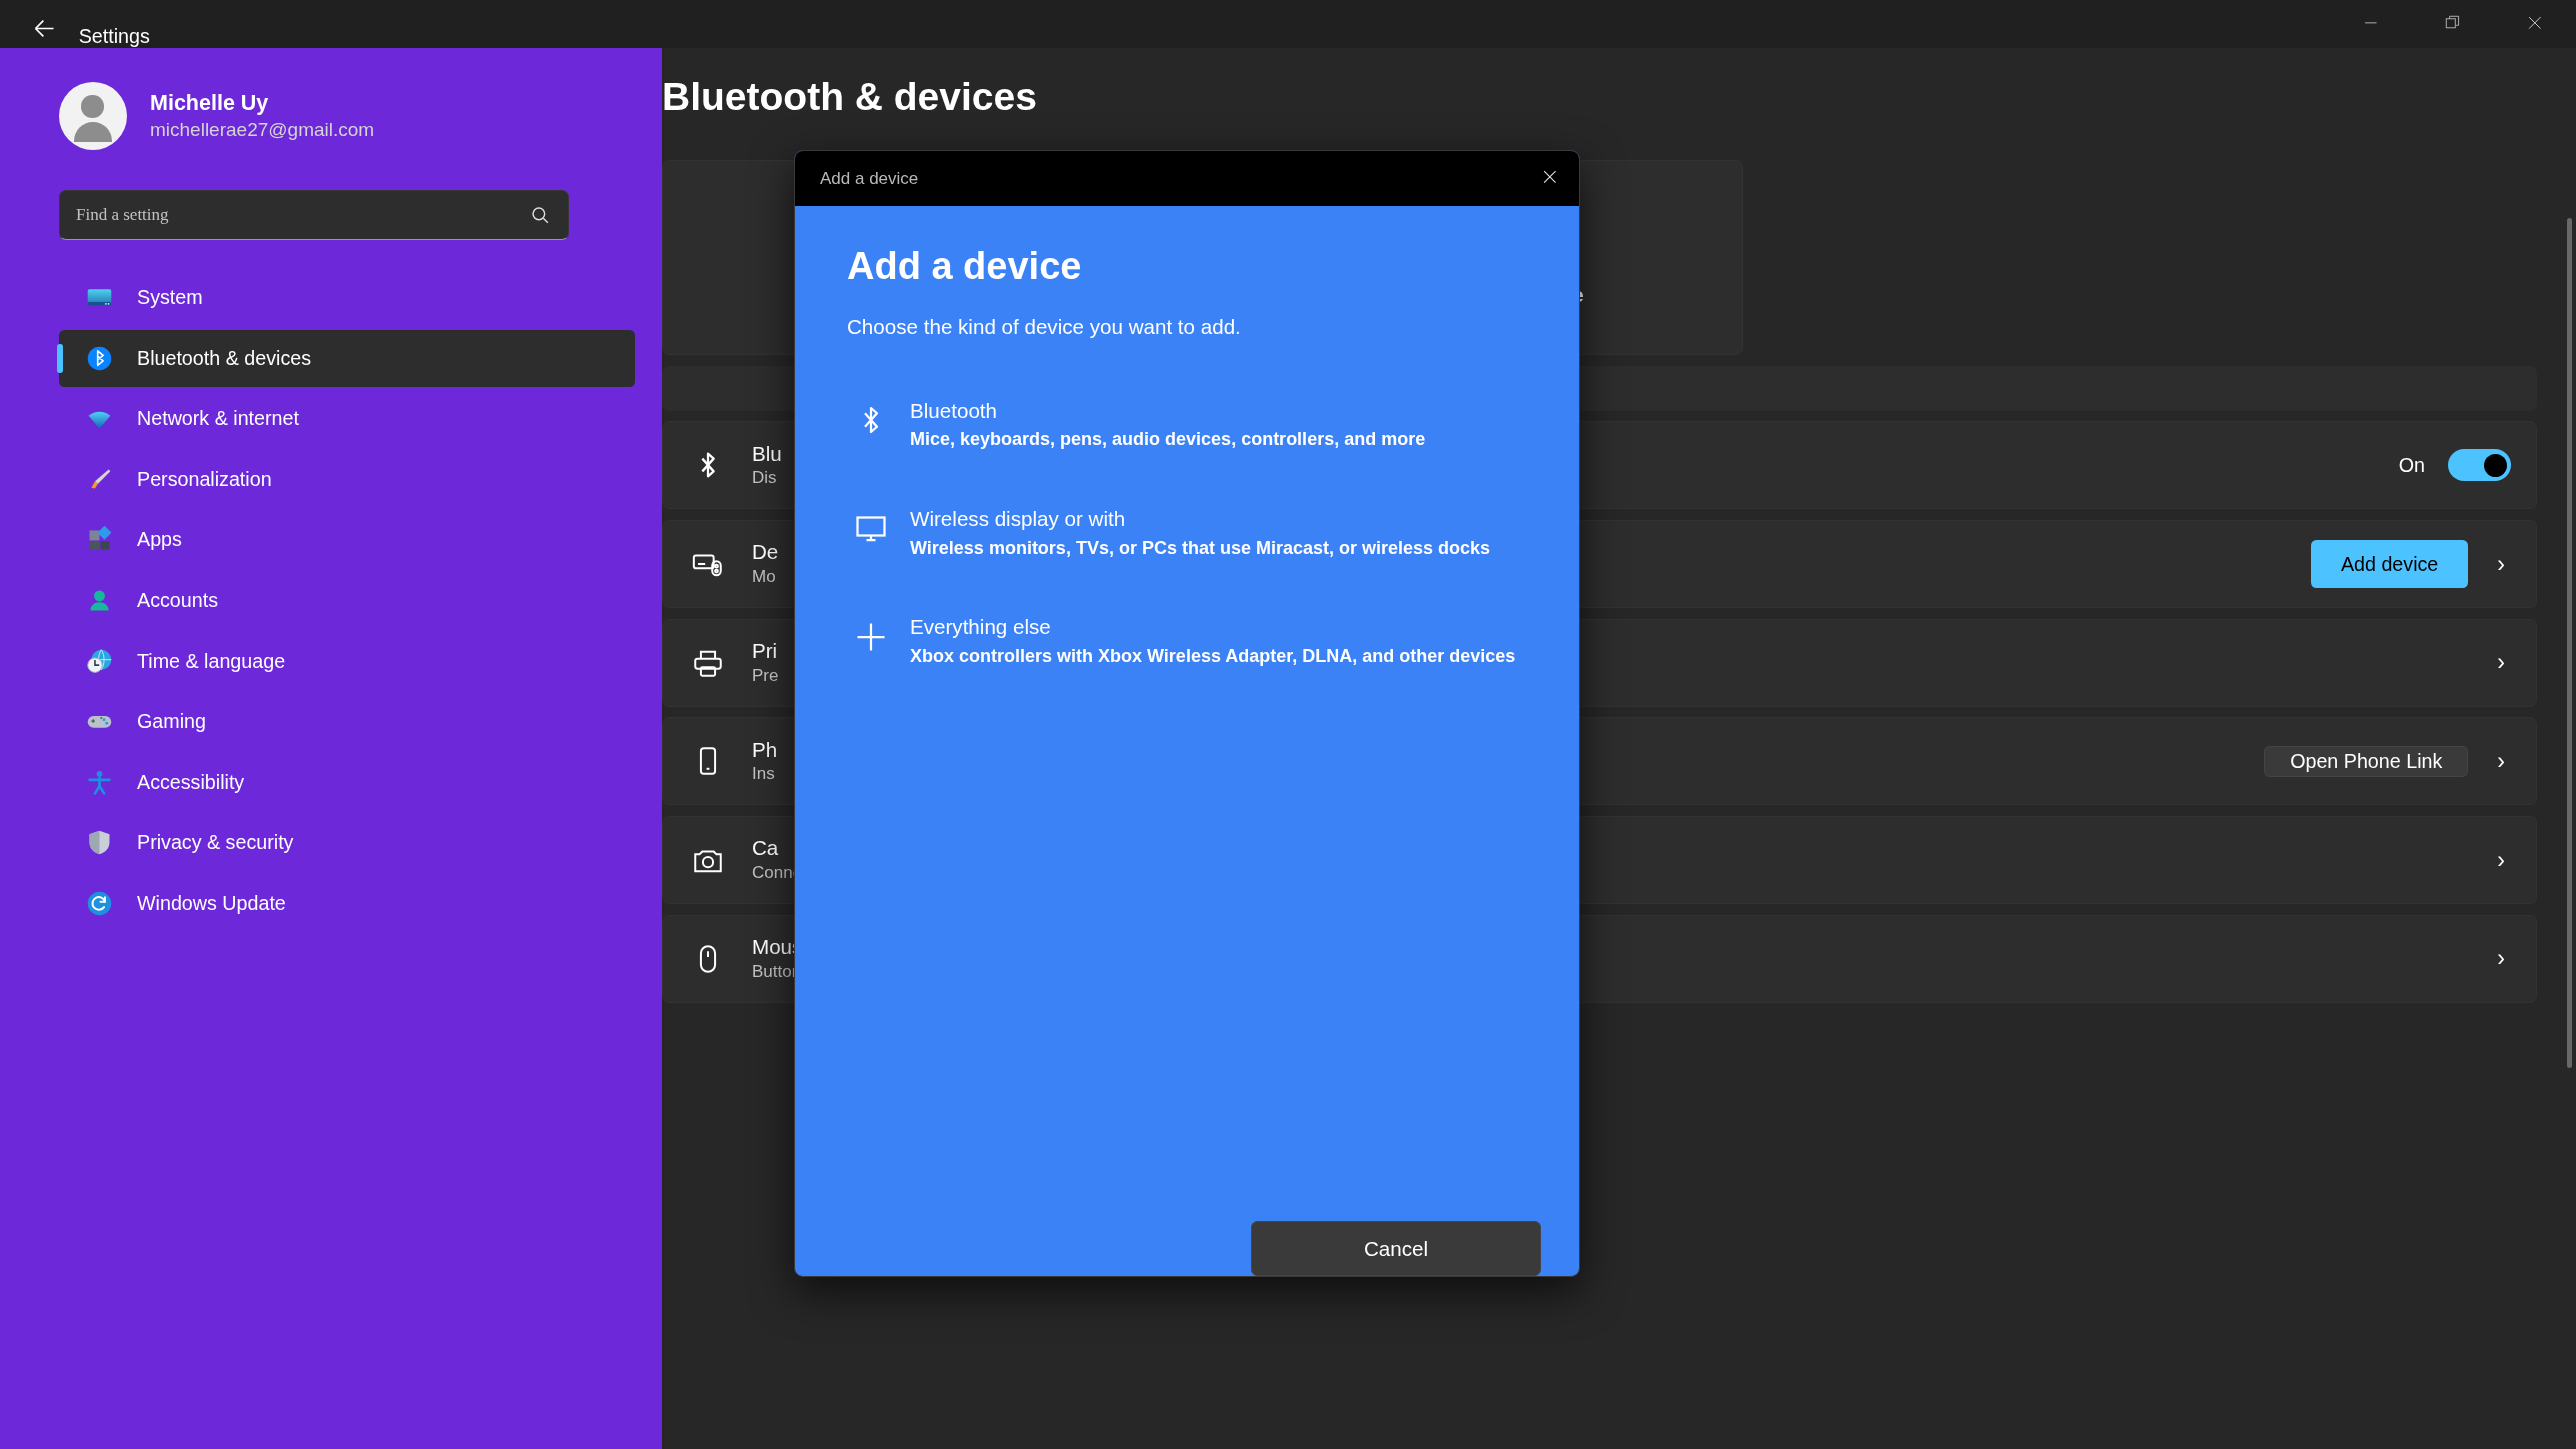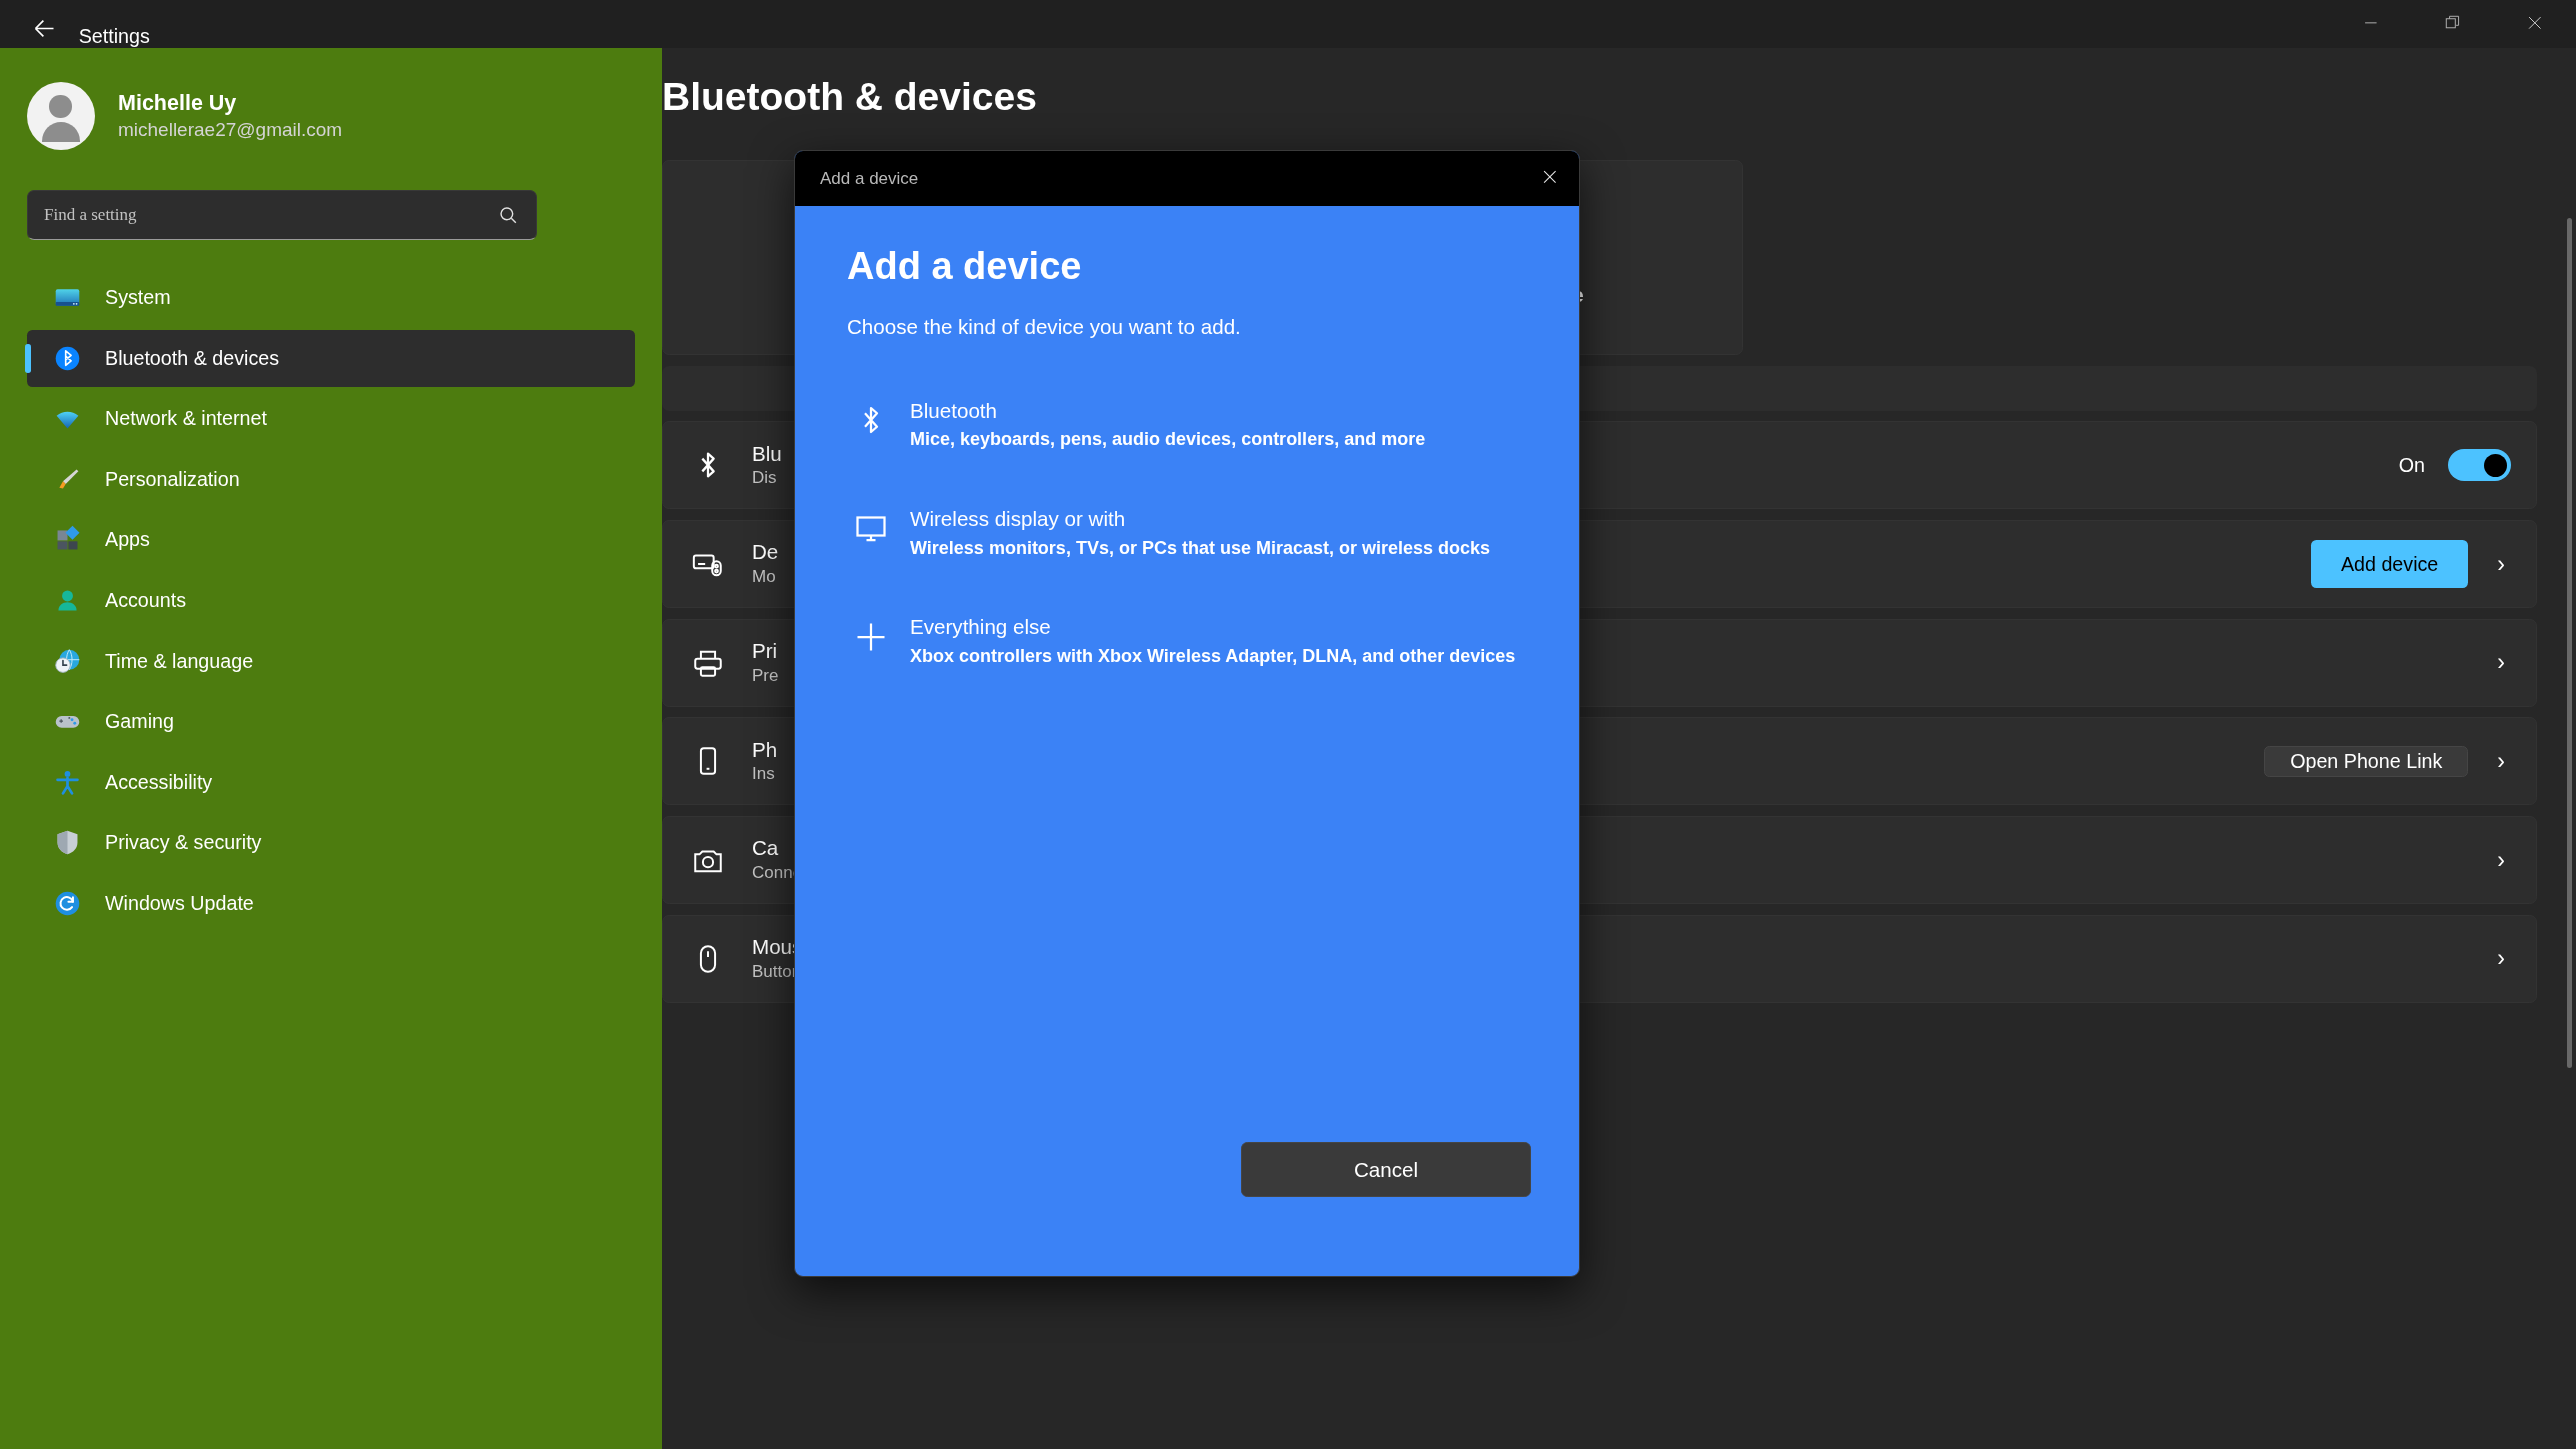--- a/index.html
+++ b/index.html
@@ -23,21 +23,22 @@
   }
   .back-btn svg { width: 27px; height: 27px; }
   .app-title { font-size: 19.7px; color: #ffffff; margin-left: 9px; }
   .wincontrols { position: absolute; right: 0; top: 0; display: flex; height: 48px; }
   .wc { width: 82px; height: 48px; display: flex; align-items: center; justify-content: center; }
   .wc svg { width: 19.7px; height: 19.7px; }
 
   
   .sidebar {
     position: absolute; top: 48px; left: 0; width: 662px; height: 1401px;
-    background: #4d7c0f;
+    background: #6d28d9;
+    padding-left: 32px;
   }
   .profile { display: flex; align-items: center; margin: 34px 0 0 27px; }
   .avatar {
     width: 68px; height: 68px; border-radius: 50%; background: #f2f2f2;
     position: relative; flex: none;
   }
   .avatar .head {
     position: absolute; width: 22.4px; height: 22.4px; border-radius: 50%;
     background: #8d8d8d; left: 22.4px; top: 13.4px;
   }
@@ -170,21 +171,21 @@
   .modal-sub { font-size: 20.6px; color: #ffffff; margin-top: 27px; }
   .opt-list { margin-top: 38px; }
   .option { display: flex; align-items: flex-start; padding: 19.7px 0 32px 0; }
   .opt-icon { width: 47px; flex: none; display: flex; justify-content: center; padding-top: 5.4px; }
   .opt-icon svg { width: 36px; height: 36px; }
   .opt-text { margin-left: 16px; }
   .opt-title { font-size: 20.6px; color: #ffffff; line-height: 1.35; }
   .opt-sub { font-size: 18px; font-weight: bold; color: #ffffff; line-height: 1.5; margin-top: 1.8px; }
   .modal-footer {
     position: absolute; left: 0; right: 0; bottom: 0; height: 134px;
-    display: flex; align-items: flex-start; justify-content: flex-end; padding-right: 48px; margin-left: 44px;
+    display: flex; align-items: flex-end; justify-content: flex-end; padding-right: 38px; margin-left: 44px;
   }
   .cancel-btn {
     width: 290px; height: 55px; background: #3a3a3a; border: 0.9px solid #454545;
     border-radius: 6.3px; color: #ffffff; font-size: 20.6px;
     font-family: "Liberation Sans", sans-serif;
   }
 </style>
 </head>
 <body>
 

